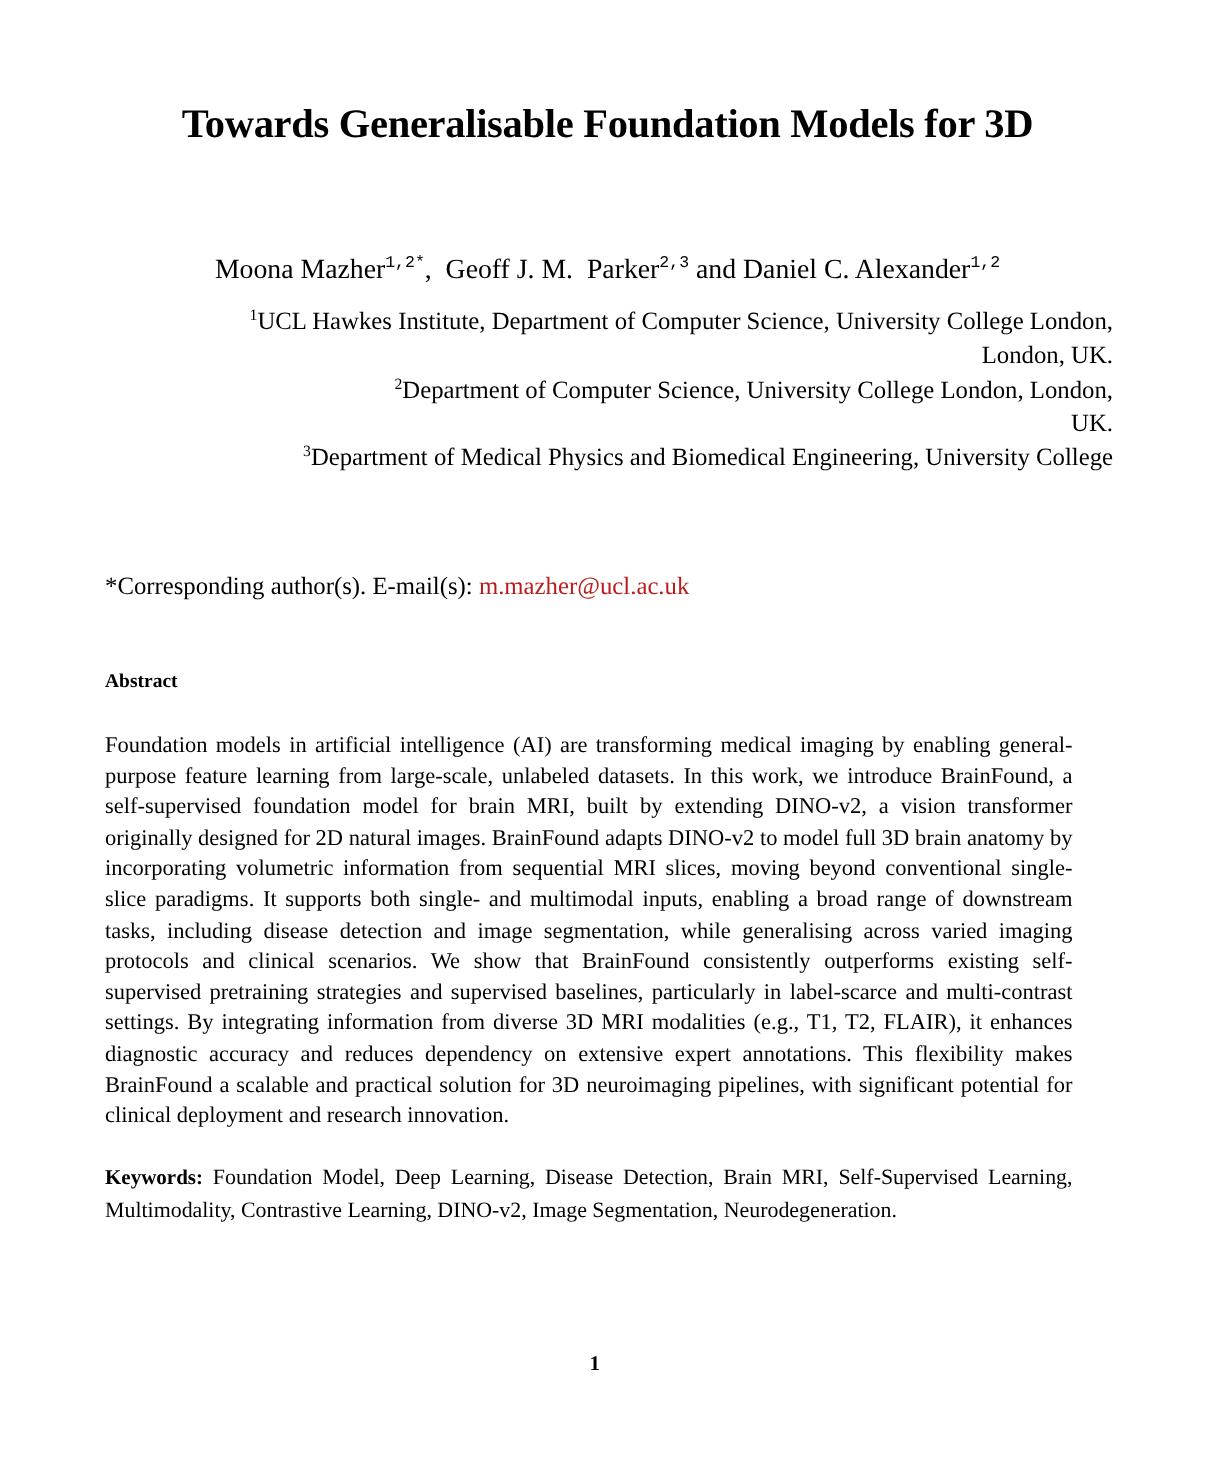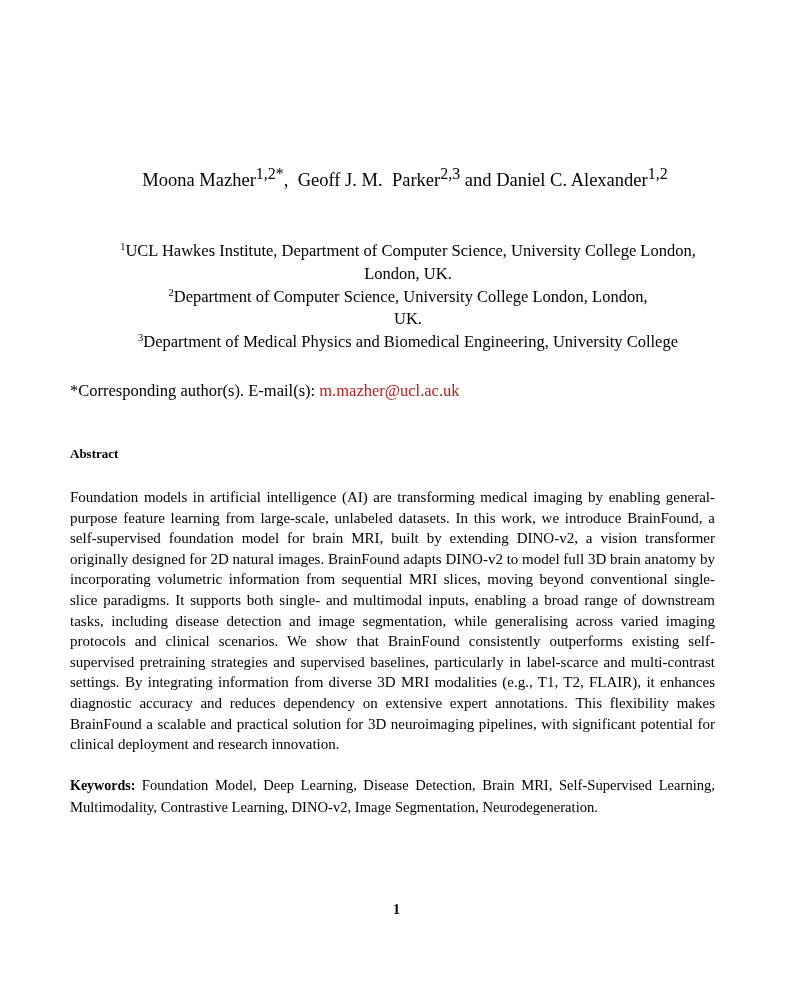--- a/index.html
+++ b/index.html
@@ -9,24 +9,24 @@
     }
     .title {
       position: absolute; left: 60px; top: 64px; width: 690px;
       text-align: center; font-weight: bold; font-size: 27px; line-height: 36px;
       letter-spacing: -0.2px;
     }
     .authors {
       position: absolute; left: 60px; top: 168px; width: 690px;
       text-align: center; font-size: 18.5px; line-height: 24px;
     }
-    .authors sup { font-size: 16px; vertical-align: 7px; line-height: 0; }
+    .authors sup { font-size: 11px; vertical-align: 7px; line-height: 0; font-family: Liberation Mono, monospace; }
     .aff {
-      position: absolute; left: 63px; top: 203px; width: 690px;
-      text-align: center; font-size: 16.5px; line-height: 22.8px; margin-top: 37px;
+      position: absolute; left: 52px; top: 203px; width: 690px;
+      text-align: right; font-size: 16.5px; line-height: 22.8px;
     }
     .aff sup { font-size: 10.5px; vertical-align: 6px; line-height: 0; }
     .corr {
       position: absolute; left: 70px; top: 380px; width: 680px;
       font-size: 16.5px; line-height: 22px;
     }
     .email { color: #b91c1c; }
     .abs-head {
       position: absolute; left: 70px; top: 442px;
       font-weight: bold; font-size: 13px; line-height: 24px;
@@ -42,20 +42,21 @@
     .kw-label { font-weight: bold; font-size: 14px; }
     .page-num {
       position: absolute; left: 0; top: 902px; width: 793px;
       text-align: center; font-weight: bold; font-size: 14px;
     }
   </style>
 </head>
 <body>
 
 <div class="title">
+  <div>Towards Generalisable Foundation Models for 3D</div>
 </div>
 
 <div class="authors">
   <span>Moona Mazher</span><sup>1,2*</sup><span style="white-space:pre">,  </span><span style="white-space:pre">Geoff J. M.  Parker</span><sup>2,3</sup><span style="white-space:pre"> and </span><span>Daniel C. Alexander</span><sup>1,2</sup>
 </div>
 
 <div class="aff">
   <div><sup>1</sup><span>UCL Hawkes Institute, Department of Computer Science, University College London,</span></div>
   <div>London, UK.</div>
   <div><sup>2</sup><span>Department of Computer Science, University College London, London,</span></div>

